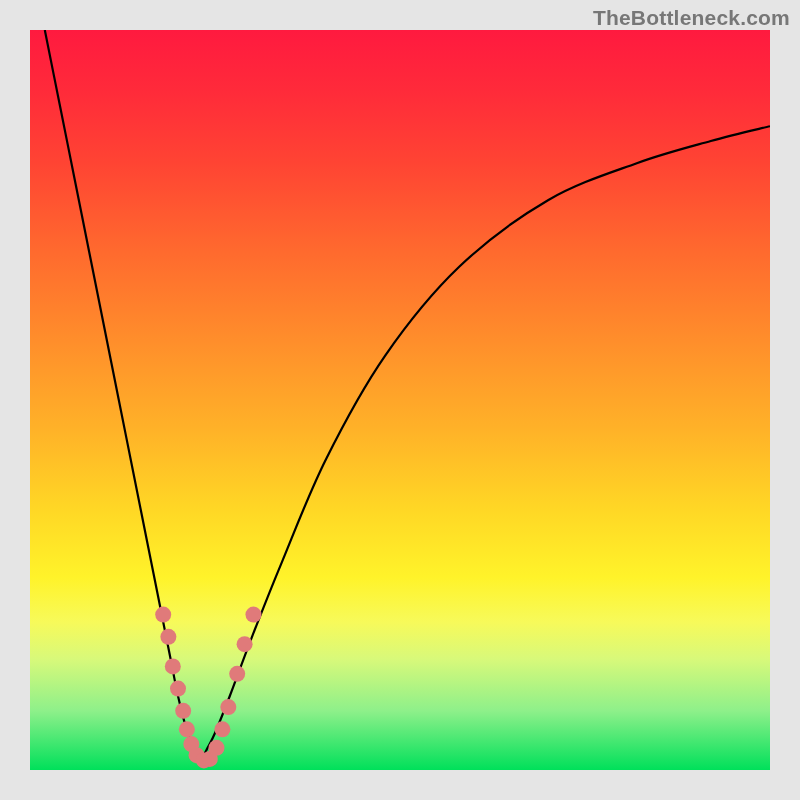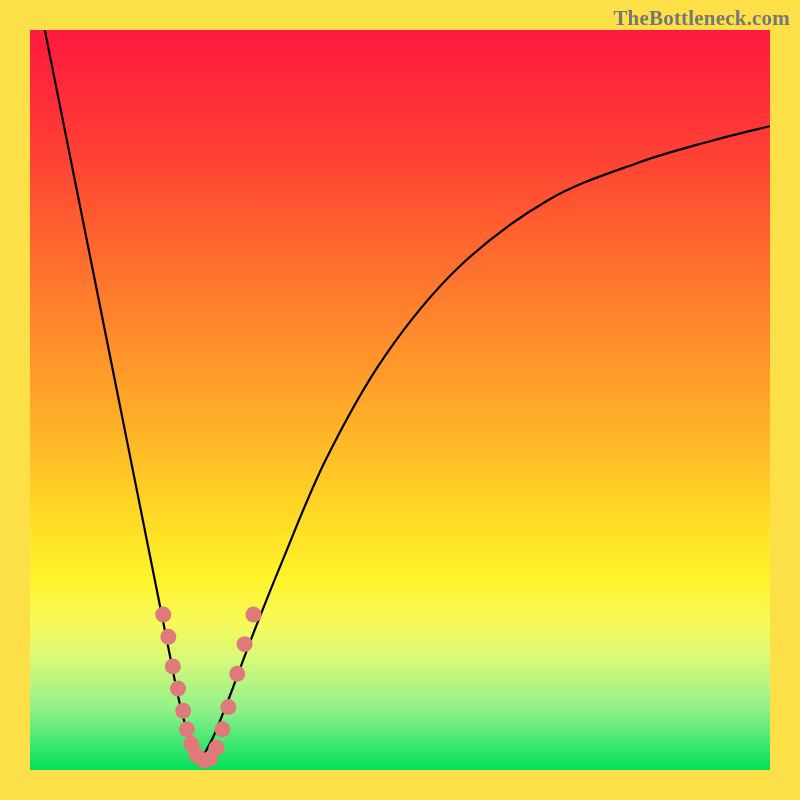--- a/index.html
+++ b/index.html
@@ -10,22 +10,21 @@
     background: #000;
     overflow: hidden;
     font-family: Arial, Helvetica, sans-serif;
   }
   .frame {
     position: absolute;
     left: 0;
     top: 0;
     width: 800px;
     height: 800px;
-    background: #fde047;
-    font-family: Liberation Serif, serif;
+    background: #e5e5e5;
   }
   .plot-area {
     position: absolute;
     left: 30px;
     top: 30px;
     width: 740px;
     height: 740px;
     
     background: linear-gradient(
       to bottom,

